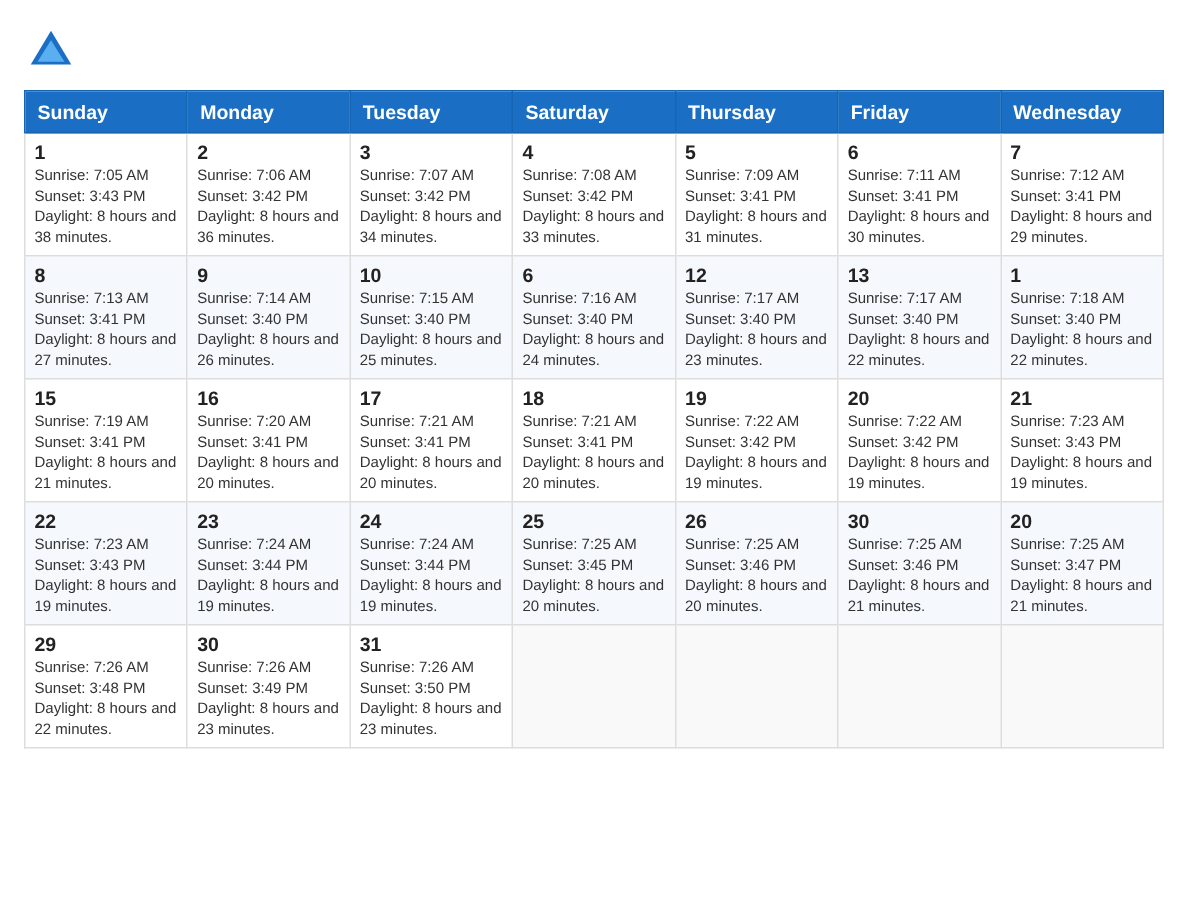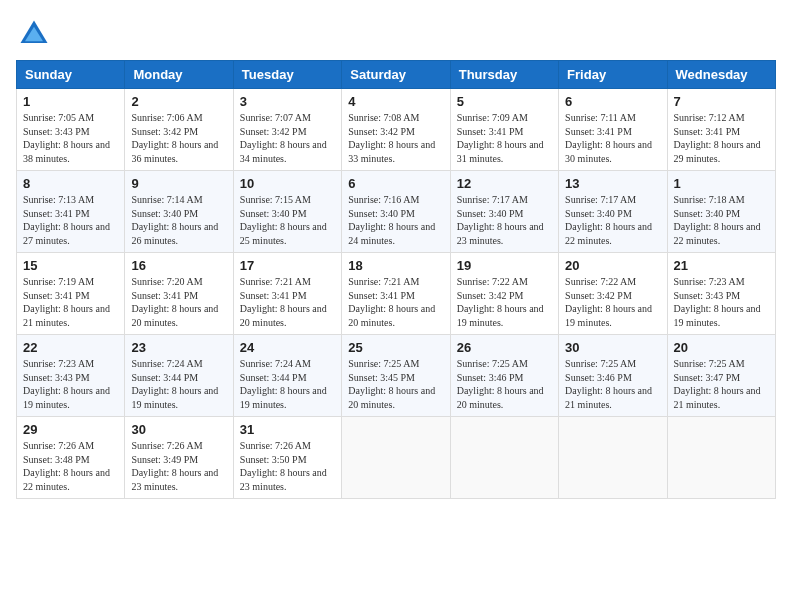--- a/index.html
+++ b/index.html
@@ -77,21 +77,20 @@
     .day-num {
       font-size: 13px;
       font-weight: bold;
       display: block;
       margin-bottom: 2px;
     }
     .cell-text {
       font-size: 10px;
       line-height: 1.35;
       color: #333;
-      font-family: Liberation Serif, serif;
     }
     td.empty {
       background: #f9f9f9 !important;
     }
   </style>
 </head>
 <body>
 
 <div>
   <div class="header-area">

